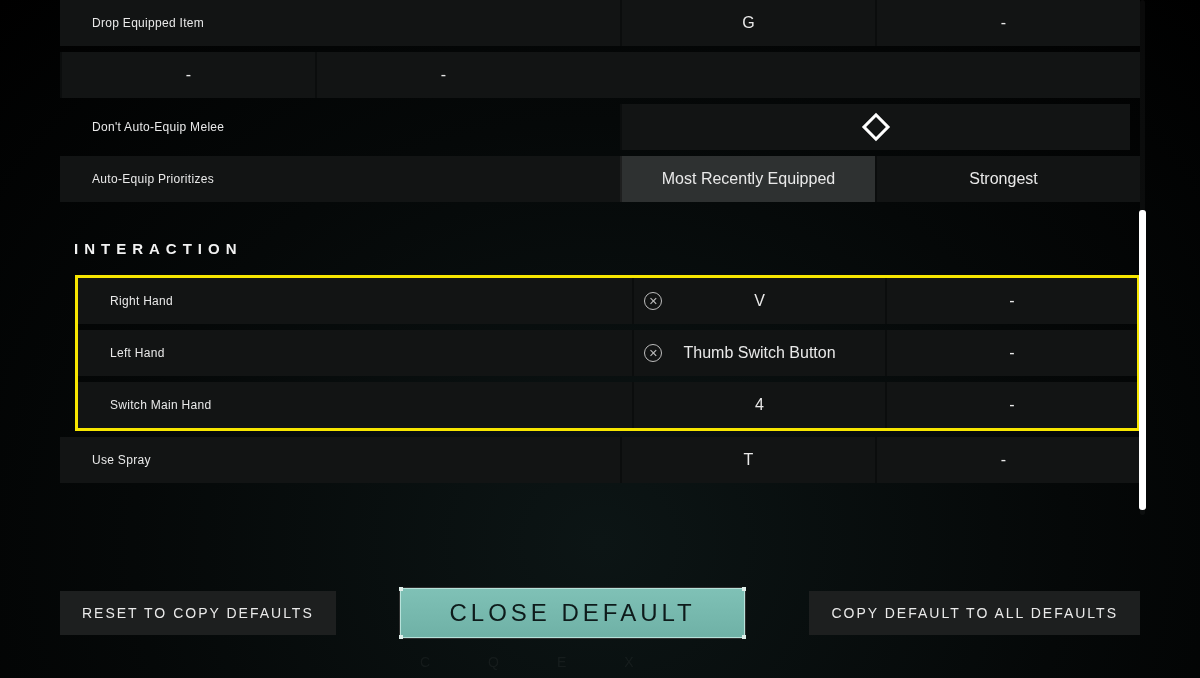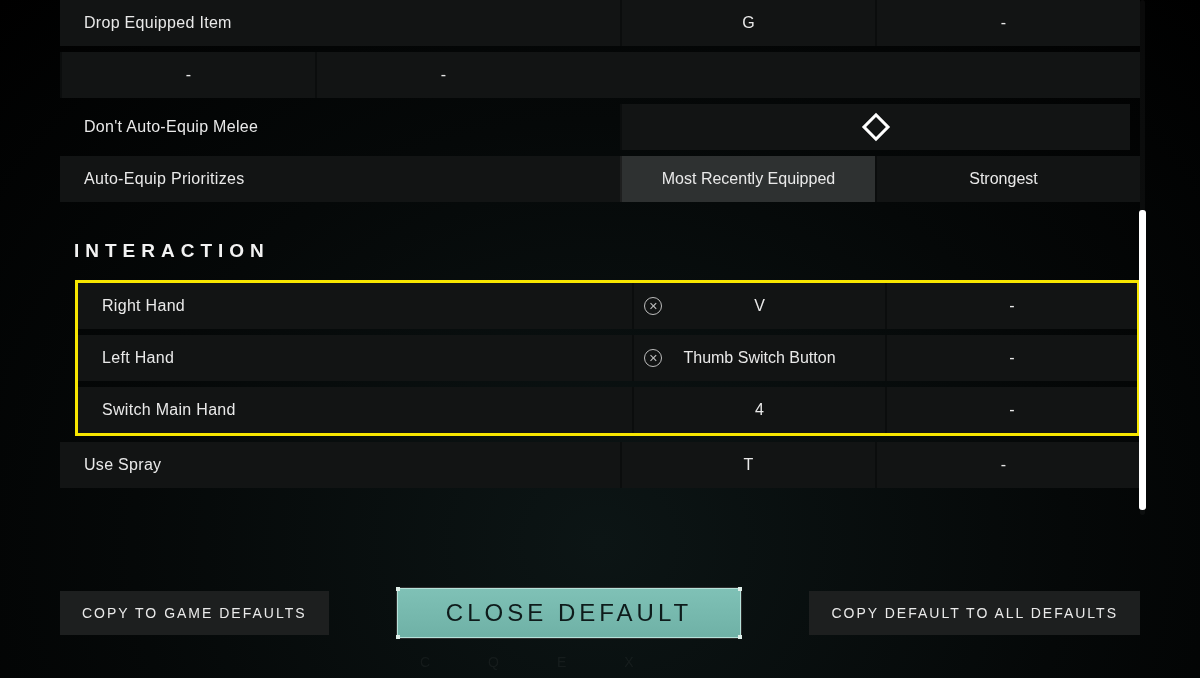--- a/index.html
+++ b/index.html
@@ -50,22 +50,22 @@
   .row {
     display: flex;
     align-items: center;
     height: 46px;
     margin-bottom: 6px;
     background: #121414;
   }
   .row.transparent { background: transparent; }
   .row .label {
     width: 560px;
-    padding-left: 24px;
-    font-size: 16px;
+    padding-left: 32px;
+    font-size: 12px;
     letter-spacing: 0.3px;
     color: #e9e9e9;
   }
   .row .cell {
     width: 255px;
     height: 46px;
     display: flex;
     align-items: center;
     justify-content: center;
     font-size: 16px;
@@ -96,21 +96,21 @@
     width: 20px;
     height: 20px;
     border: 3px solid #fff;
     transform: rotate(45deg);
   }
 
   .section-title {
     margin-top: 38px;
     margin-bottom: 18px;
     padding-left: 14px;
-    font-size: 19px;
+    font-size: 15px;
     letter-spacing: 6px;
     font-weight: 600;
     color: #f2f2f2;
   }
 
   .highlight-box {
     border: 3px solid #f7e600;
     padding: 0;
     margin-left: 15px;
   }
@@ -279,21 +279,21 @@
         </div>
     </div>
 
   </div>
 
   <div class="scrollbar-track" style="left:1140px; right:auto;"></div>
   <div class="scrollbar-thumb" style="left:1139px; right:auto;"></div>
 
   <div class="btnbar">
     <div class="btn-flat">
-      <span>COPY TO GAME DEFAULTS</span>
+      <span>RESET TO COPY DEFAULTS</span>
     </div>
     <div class="btn-main">
       <span>CLOSE DEFAULT</span>
       <span class="c3"></span>
         <span class="c4"></span>
     </div>
     <div class="btn-flat">
       <span>COPY DEFAULT TO ALL DEFAULTS</span>
     </div>
   </div>

